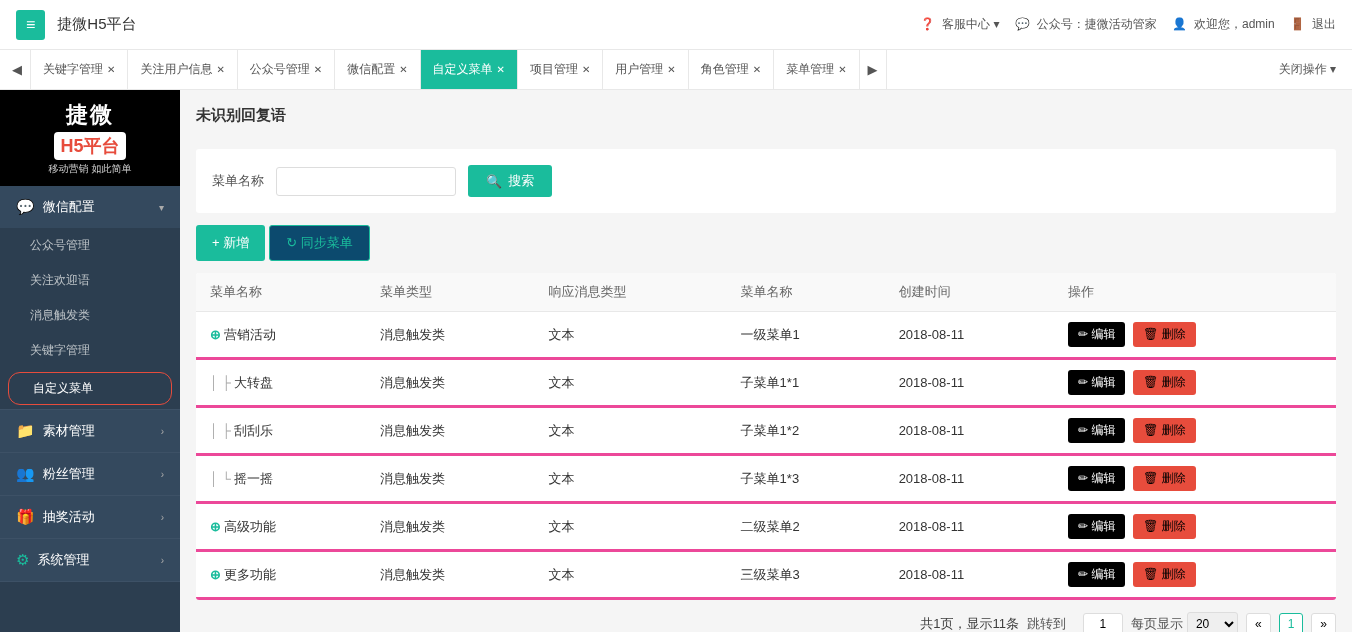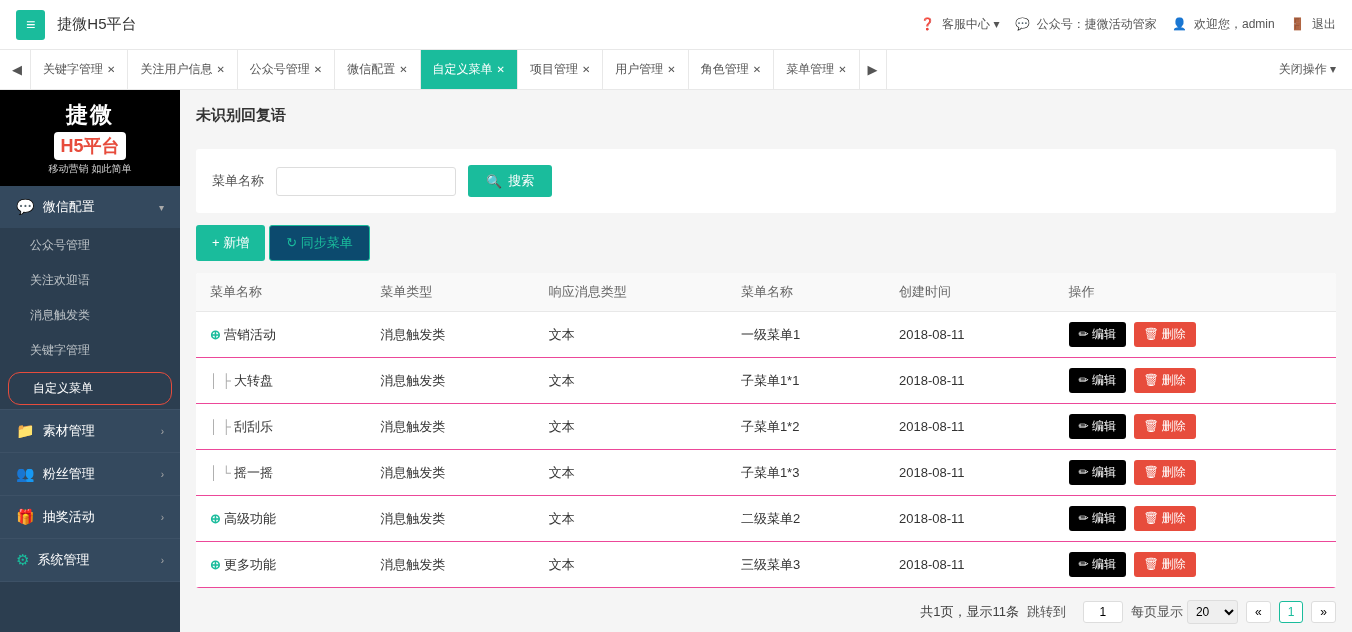--- a/index.html
+++ b/index.html
@@ -258,42 +258,41 @@
       text-align: left;
       font-weight: normal;
       color: #666;
       font-size: 13px;
       border-bottom: 1px solid #e8e8e8;
     }
     .data-table td {
       padding: 10px 14px;
       color: #333;
       font-size: 13px;
-      border-bottom: 1px solid #ec4899;
+      border-bottom: 3px solid #ec4899;
     }
 
     .btn-edit {
       background: #000000;
       color: #fff;
       border: none;
       padding: 4px 10px;
       border-radius: 3px;
       cursor: pointer;
       font-size: 12px;
       margin-right: 4px;
     }
     .btn-delete {
       background: #e74c3c;
-      color: #ffffff;
+      color: #000000;
       border: none;
       padding: 4px 10px;
       border-radius: 3px;
       cursor: pointer;
       font-size: 12px;
-      font-family: Liberation Serif, serif;
     }
 
     
     .pagination-bar {
       display: flex;
       align-items: center;
       justify-content: flex-end;
       padding: 12px 0 4px;
       gap: 8px;
       font-size: 13px;

